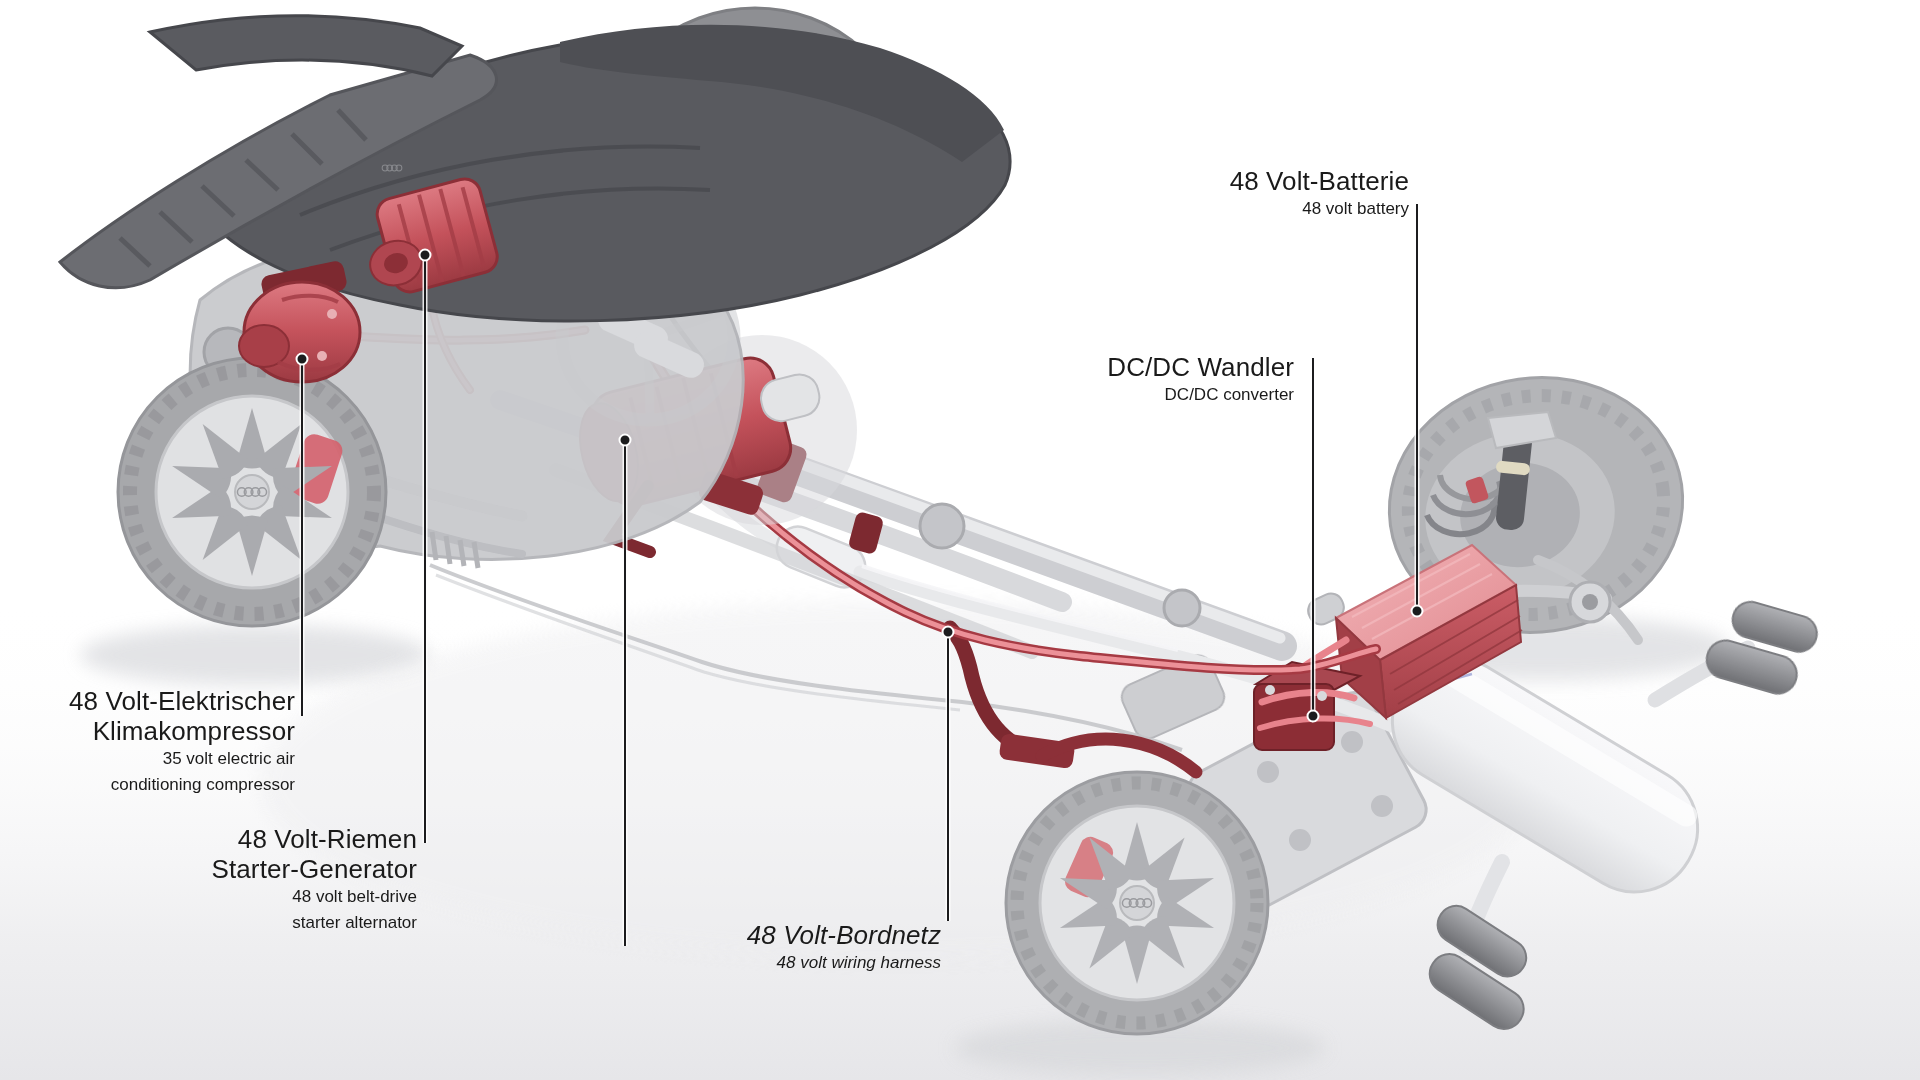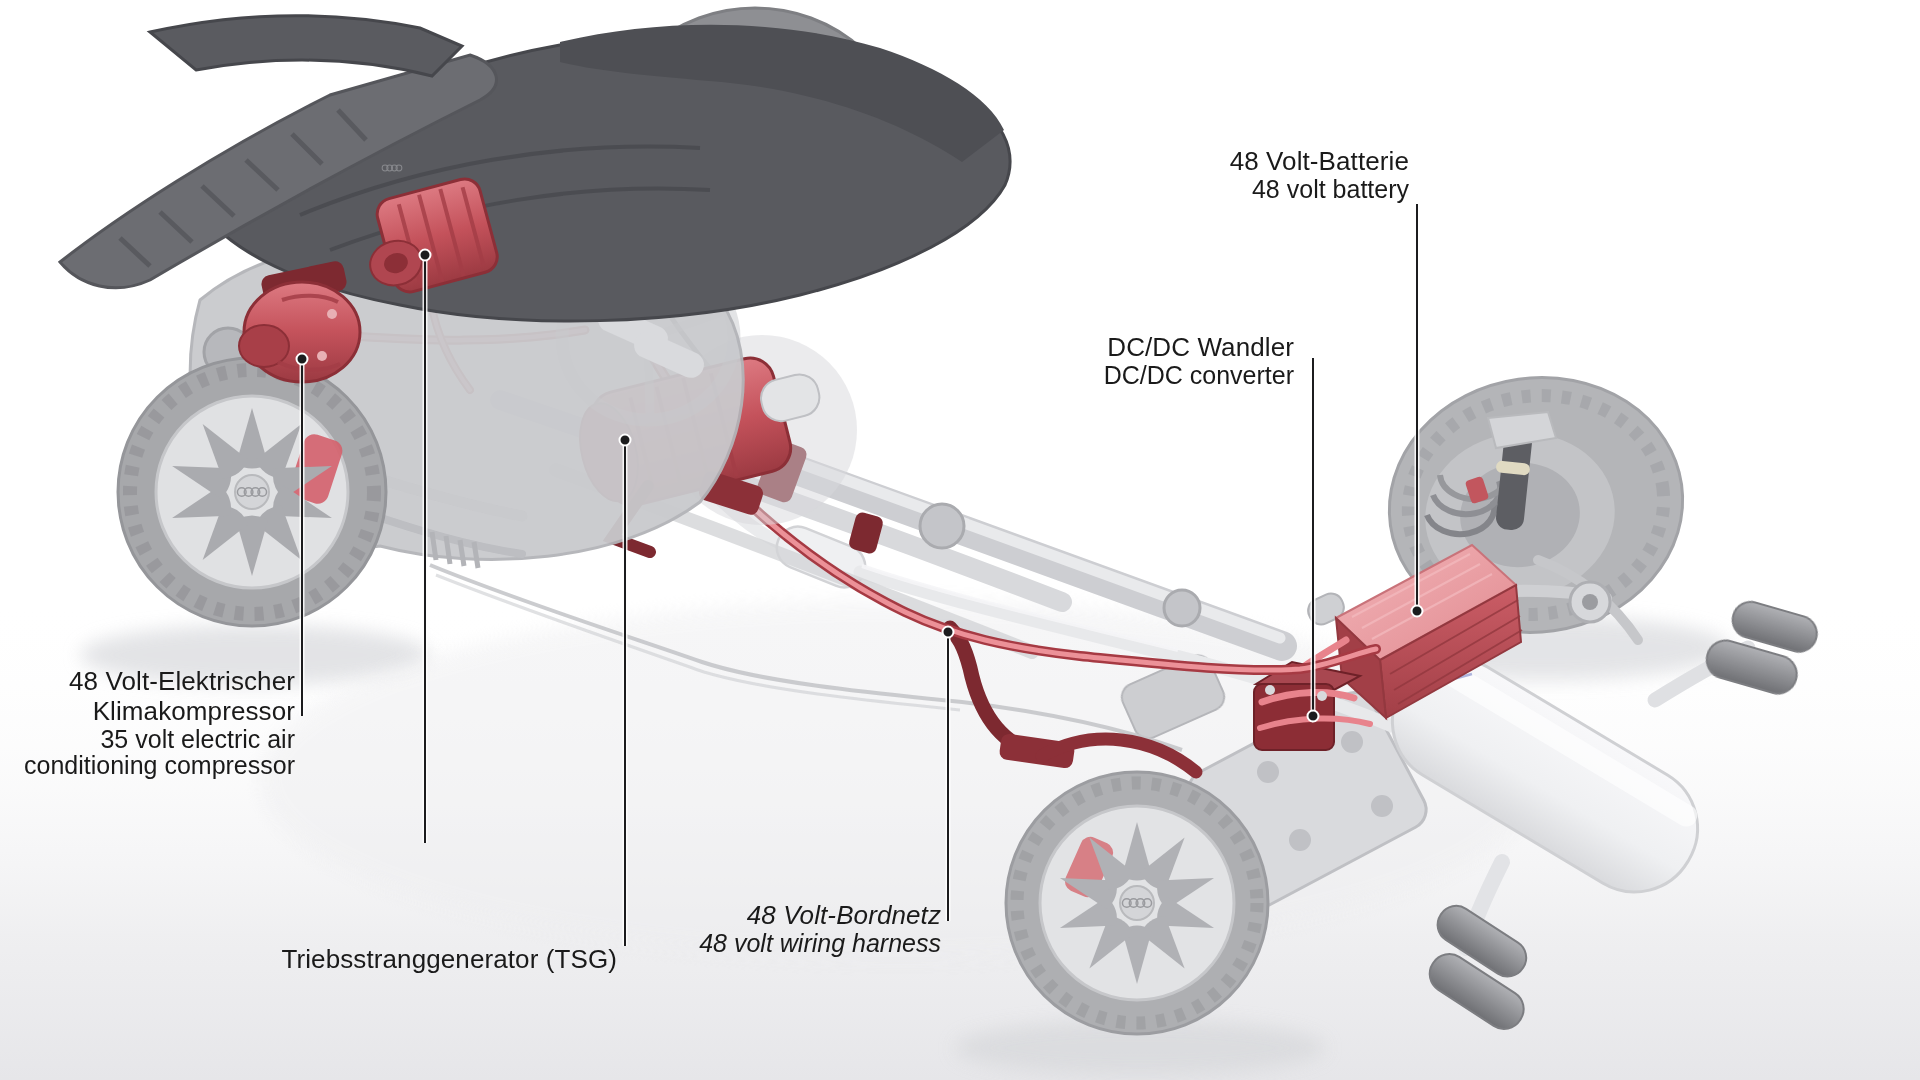--- a/index.html
+++ b/index.html
@@ -5,23 +5,23 @@
   :root{
     --text:#1a1a1a; --leader-line:#1c1c1e; --background:#ffffff;
     --component-red:#c4525b; --component-red-dark:#7d2930; --harness-pink:#e8838c;
     --battery-top:#eba4a8; --battery-front:#bf545c; --accent-red:#d5404c;
     --chassis-gray:#d2d3d6; --engine-gray:#55565b; --muffler-silver:#f2f2f4; --tailpipe-gray:#8e8f93;
   }
   html,body{margin:0;padding:0;background:#fff;}
   .stage{position:relative;width:1920px;height:1080px;overflow:hidden;background:var(--background);
          font-family:"Liberation Sans","DejaVu Sans",sans-serif;}
   .stage svg{position:absolute;left:0;top:0;}
-  .label{position:absolute;text-align:right;color:var(--text);white-space:nowrap;}
+  .label{position:absolute;text-align:right;color:var(--text);white-space:nowrap;margin-top:20px;}
   .label .de{font-size:26px;line-height:30px;letter-spacing:.1px;}
-  .label .en{font-size:25px;line-height:26px;}
+  .label .en{font-size:17px;line-height:26px;}
   .leader{stroke:var(--leader-line);stroke-width:2;}
   .leader-halo{stroke:#ffffff;stroke-width:5;opacity:.85;}
   .dot{fill:var(--leader-line);stroke:#ffffff;stroke-width:2;}
 </style>
 </head>
 <body>
 
 <div class="stage">
 
 <svg width="1920" height="1080" viewBox="0 0 1920 1080">
@@ -325,23 +325,28 @@
   <div class="en">DC/DC converter</div>
 </div>
 
 <div class="label" style="right:1625px;top:666px;">
   <div class="de">48 Volt-Elektrischer</div>
   <div class="de">Klimakompressor</div>
   <div class="en">35 volt electric air</div>
   <div class="en">conditioning compressor</div>
 </div>
 
+<div class="label" style="right:1503px;top:804px;">
+  <div class="de">48 Volt-Riemen</div>
+  <div class="de">Starter-Generator</div>
+  <div class="en">48 volt belt-drive</div>
+  <div class="en">starter alternator</div>
+</div>
 
 <div class="label" style="right:1303px;top:944px;">
-  <div class="de">Triebsstranggenerator (TSG)</div>
 </div>
 
 <div class="label" style="right:979px;top:900px;font-style:italic;">
   <div class="de">48 Volt-Bordnetz</div>
   <div class="en">48 volt wiring harness</div>
 </div>
 
 </div>
 
 </body></html>

